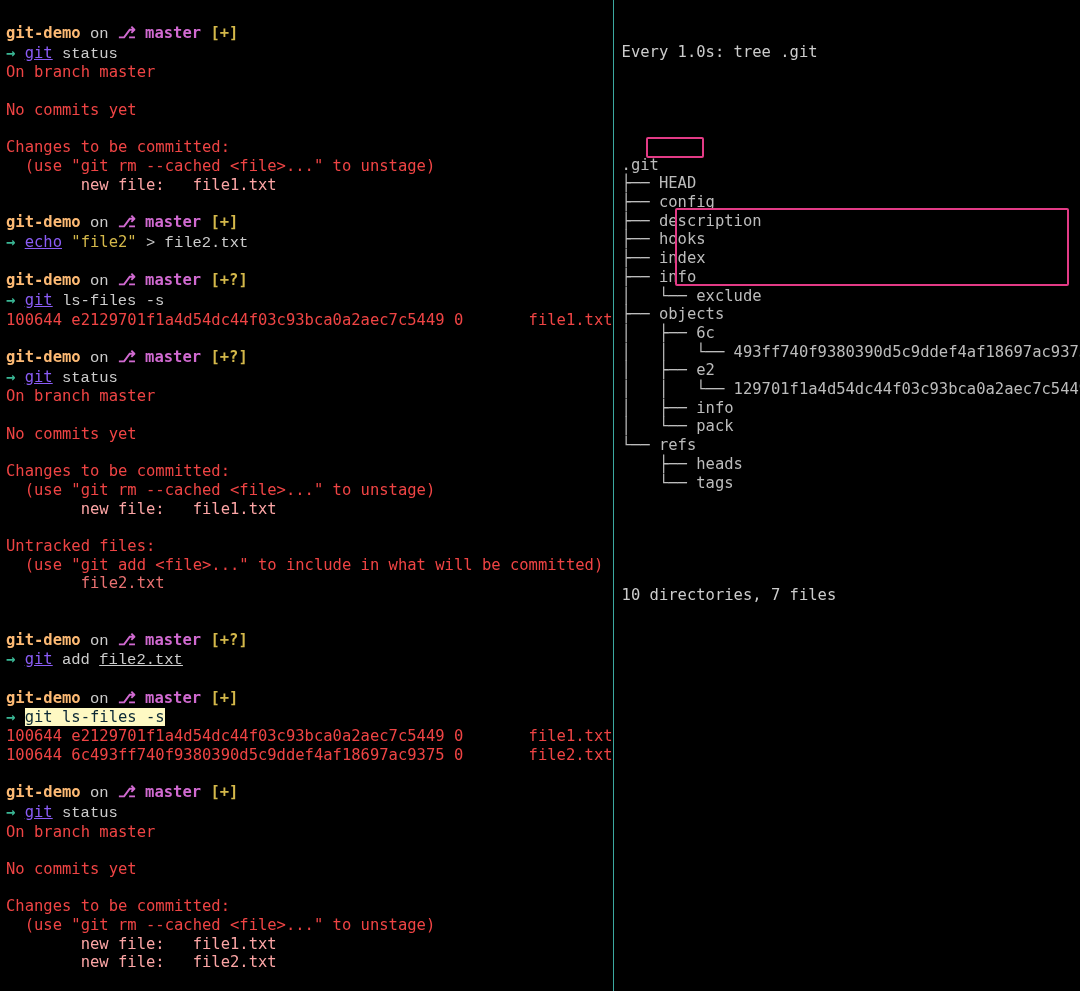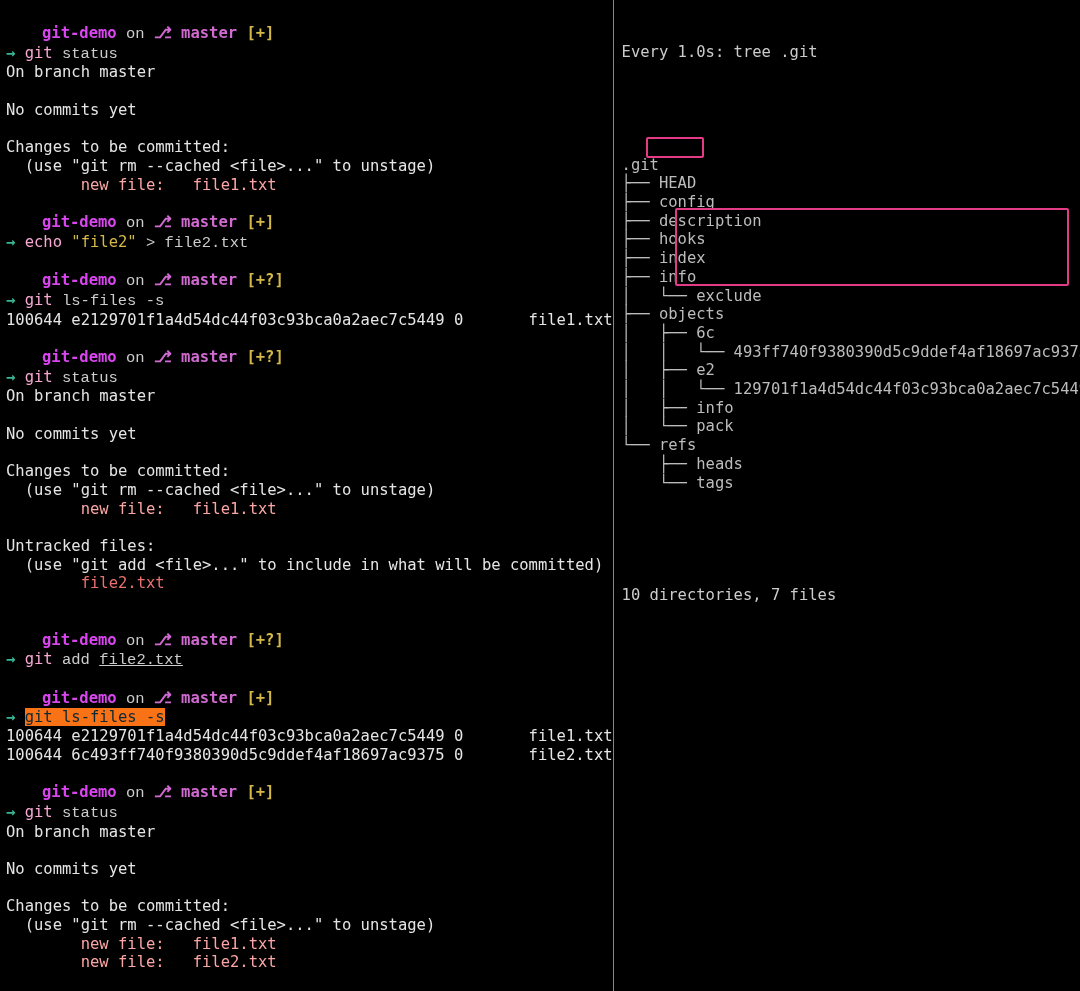--- a/index.html
+++ b/index.html
@@ -26,32 +26,32 @@
   .divider {
     flex: 0 0 1px;
     background: #3ba89f;
   }
   .pane-right {
     flex: 1 1 auto;
     padding: 6px 0 0 8px;
     white-space: pre;
     position: relative;
   }
-  .c-cyan   { color: #d946ef; font-weight: bold; margin-left: 36px; }
+  .c-cyan   { color: #fdba74; font-weight: bold; }
   .c-mag    { color: #d16ad1; font-weight: bold; }
   .c-plus   { color: #d4b84a; font-weight: bold; }
   .c-plusq  { color: #d4b84a; font-weight: bold; }
   .c-arrow  { color: #3ab795; font-weight: bold; }
-  .c-git    { color: #f9a8d4; }
+  .c-git    { color: #8b5cf6; text-decoration: underline; }
   .c-str    { color: #d4b84a; }
   .c-white  { color: #cccccc; font-family: Liberation Mono, monospace; }
-  .c-grey   { color: #e5e5e5; }
+  .c-grey   { color: #ef4444; }
   .c-green  { color: #fca5a5; }
   .c-red    { color: #e87171; }
-  .hl       { background:#f97316; color:#0b2835; }
+  .hl       { background:#fef9c3; color:#0b2835; }
   .ul       { text-decoration: underline; }
 
   .tree-line { color:#bcbcbc; }
 
   .box1 {
     position:absolute;
     border:2px solid #e33b86;
     border-radius:2px;
     left: 32px; top: 137px;
     width: 58px; height: 21px;

